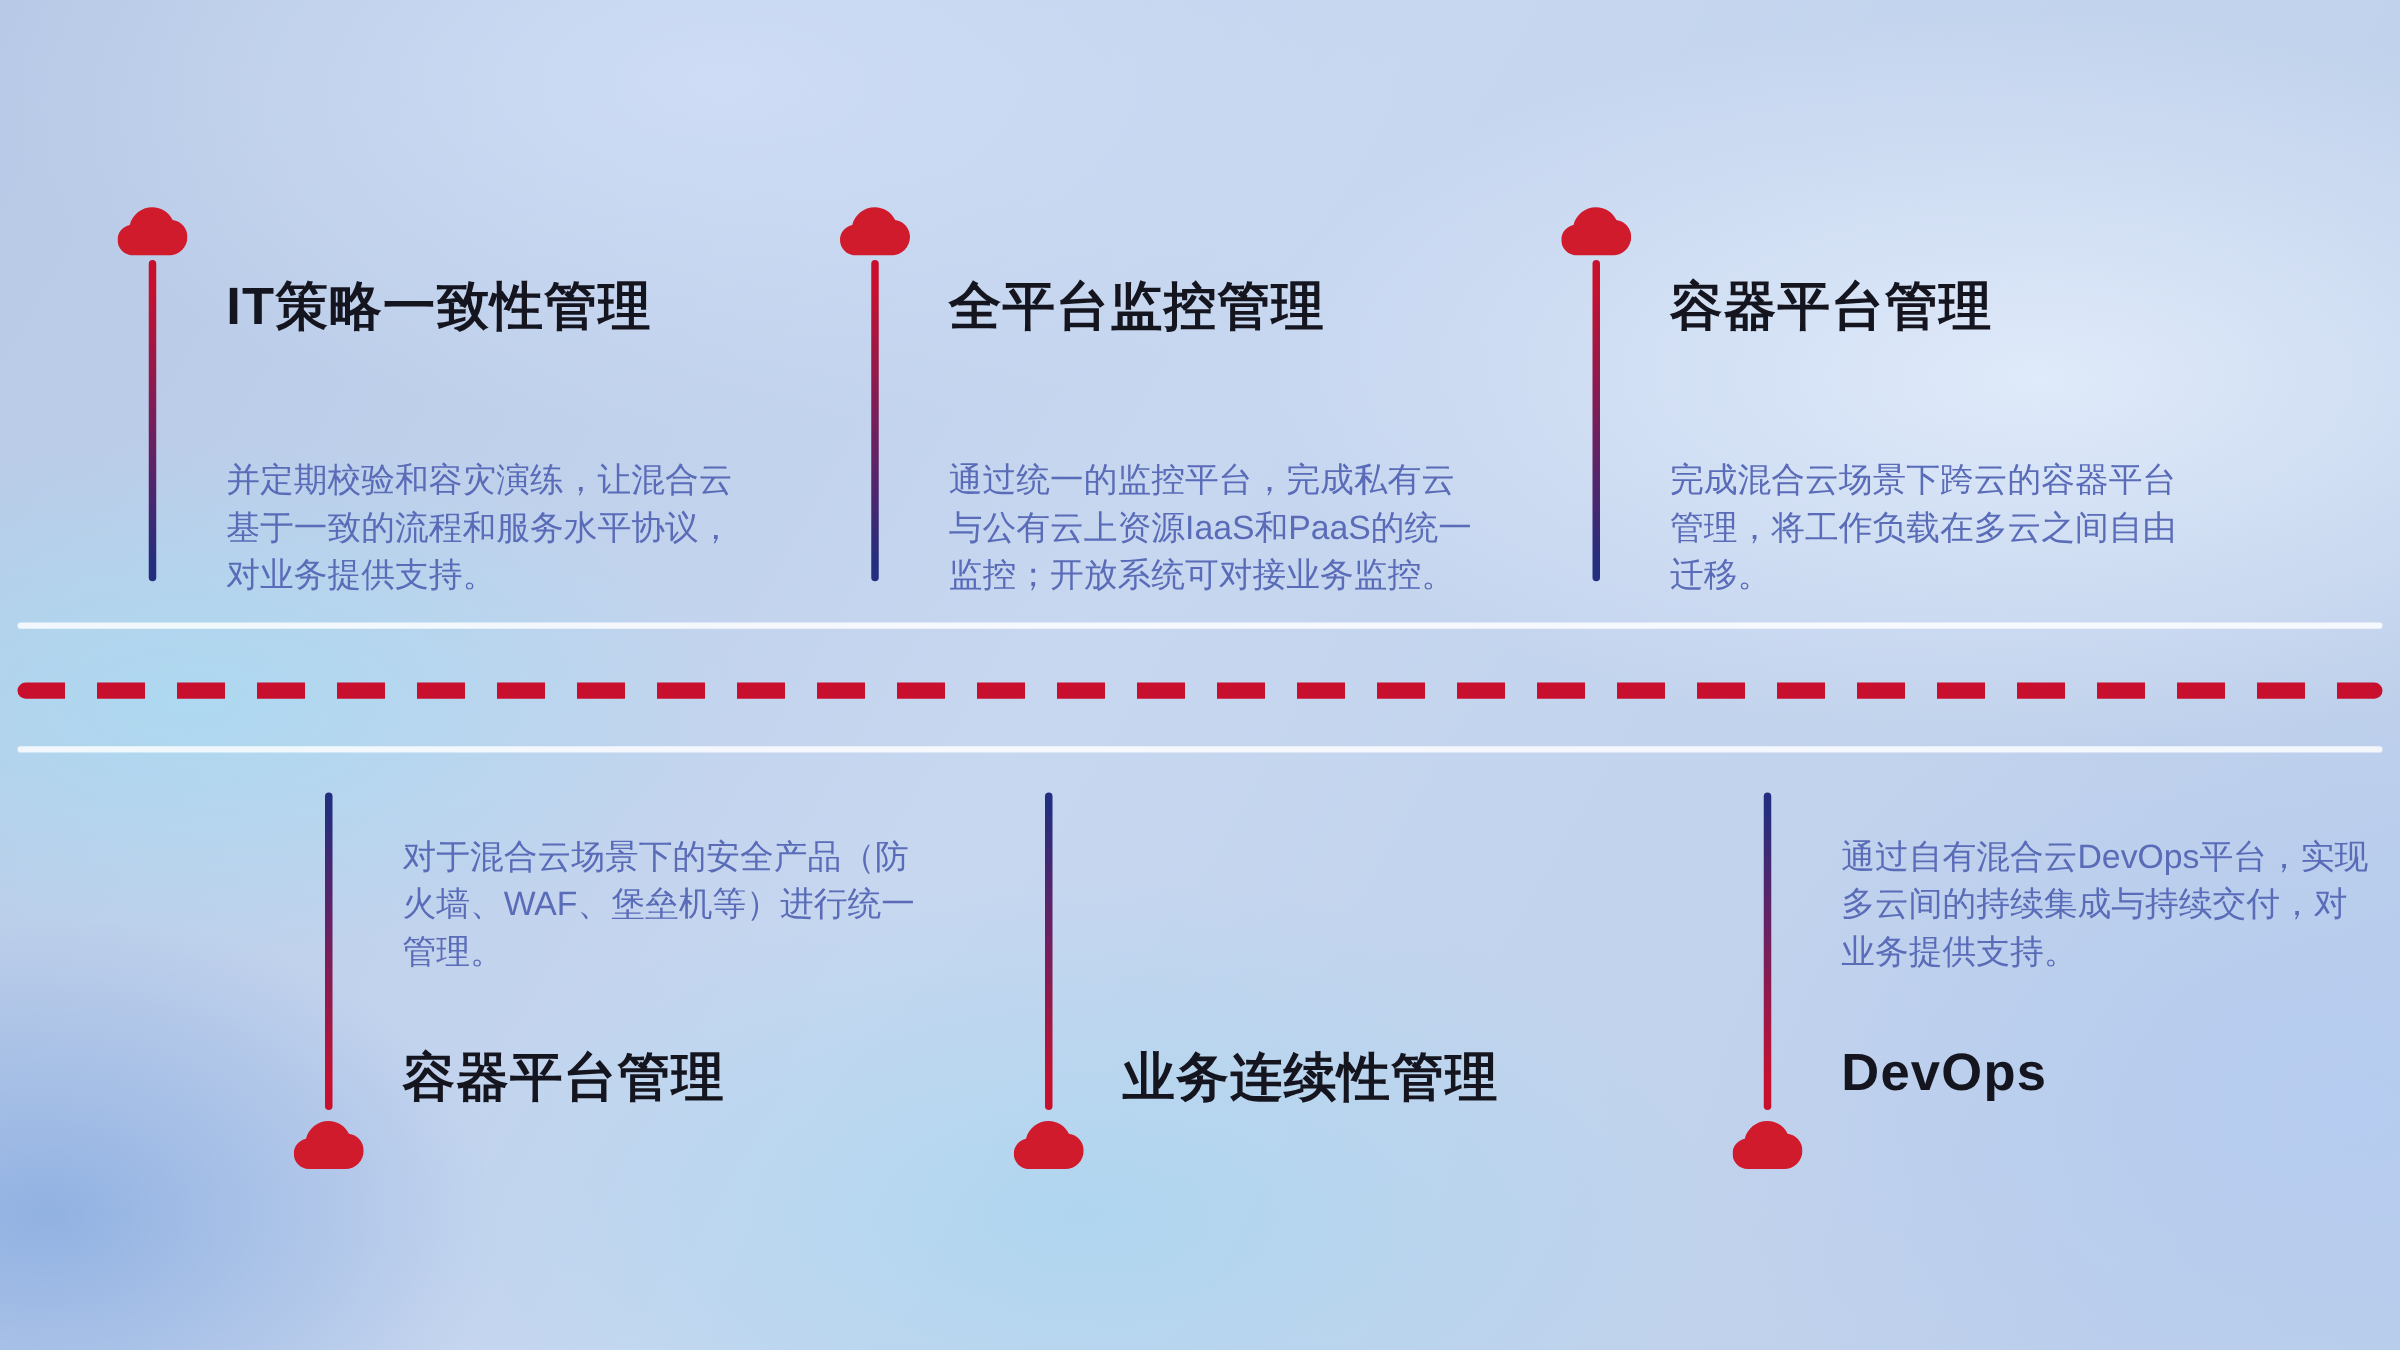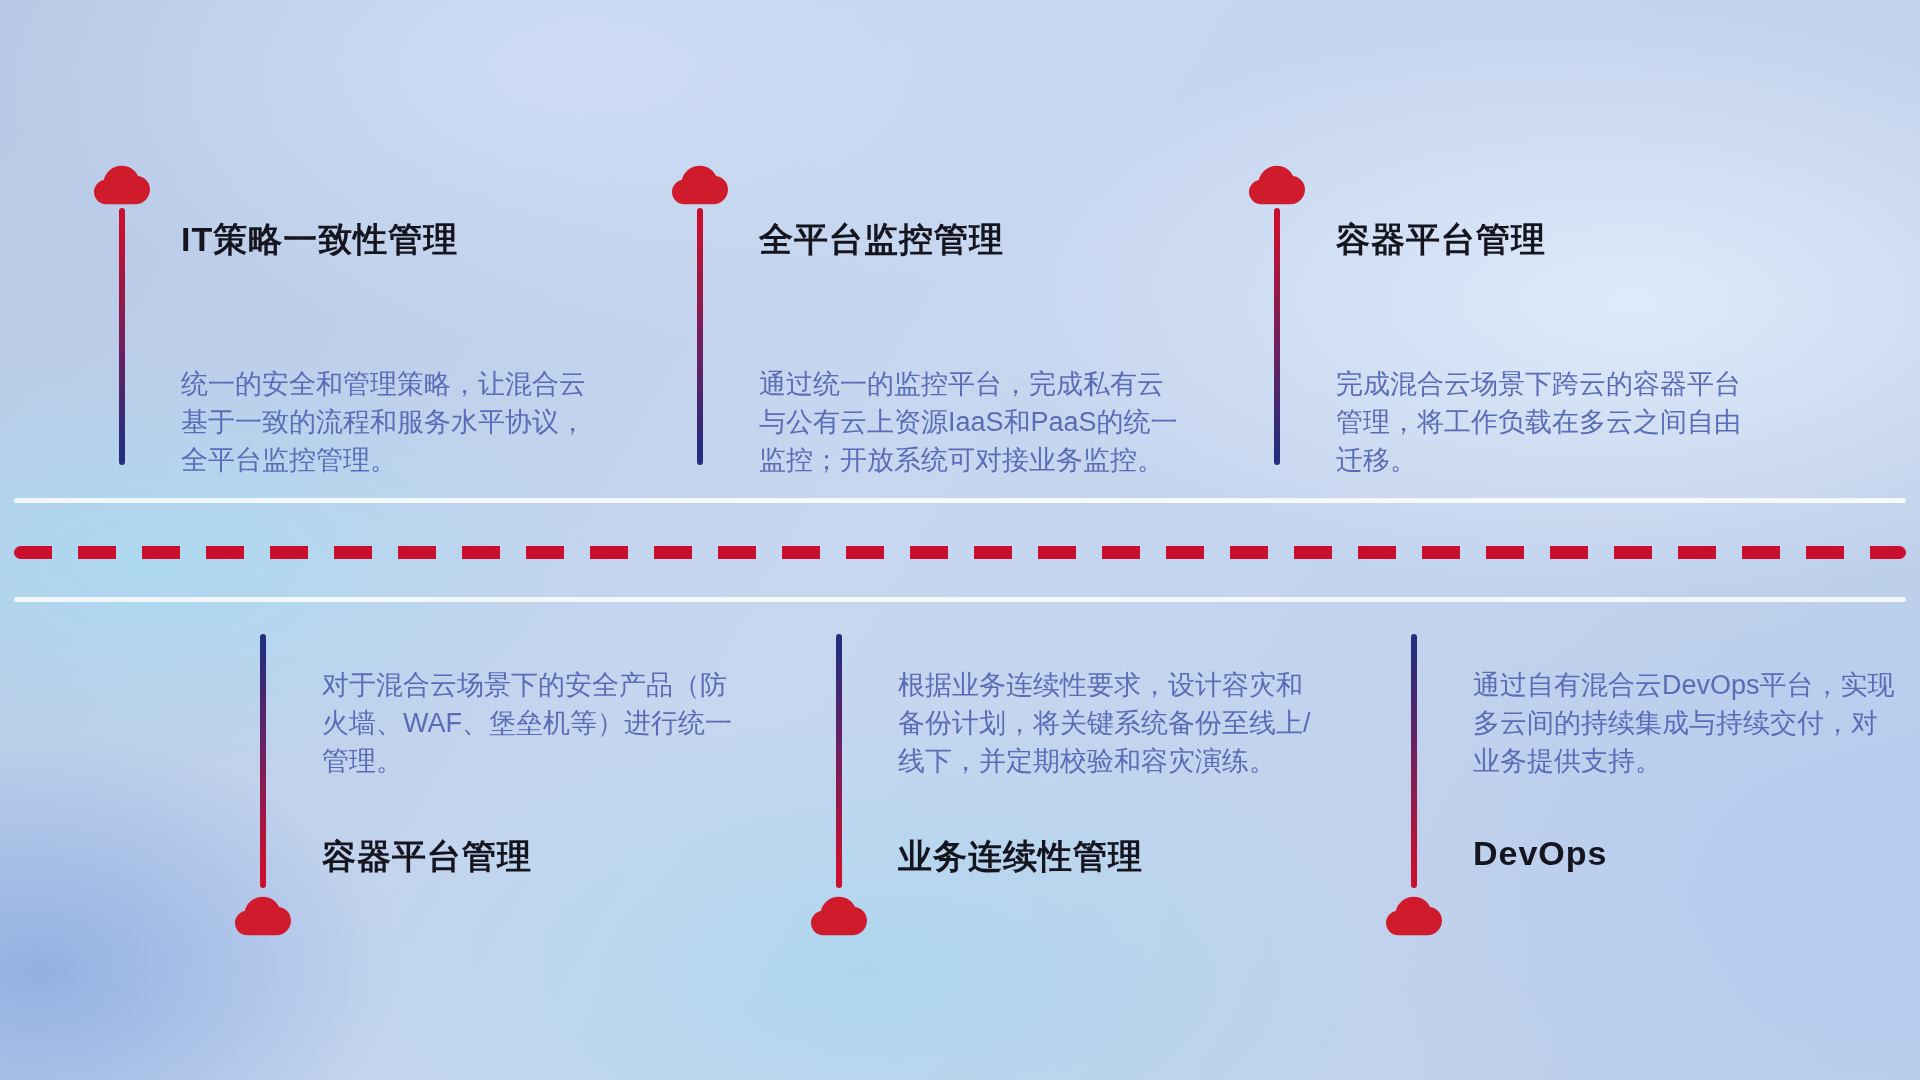--- a/index.html
+++ b/index.html
@@ -44,21 +44,21 @@
   .item-top .title{position:absolute;left:87px;top:52px;}
   .item-top .desc{position:absolute;left:87px;top:200px;}
 
   .item-bottom .vline{left:25px;top:4px;height:254px;
     background:linear-gradient(180deg,#232e7e 5%,#6d2060 45%,#c8102e 92%);}
   .item-bottom .cloud{left:0;top:266px;}
   .item-bottom .desc{position:absolute;left:87px;top:11px;margin-top:25px;}
   .item-bottom .title{position:absolute;left:87px;top:204px;}
 
   .title{
-    margin:0;font-size:34px;font-weight:700;color:#15151f;
+    margin:0;font-size:42px;font-weight:700;color:#15151f;
     letter-spacing:1px;white-space:nowrap;
   }
   .desc{
     margin:0;font-size:27px;line-height:38px;color:#5a6cb8;
     width:424px;
   }
 
   
   #item-t1{left:94px;  top:165px;}
   #item-t2{left:672px; top:165px;}
@@ -75,21 +75,21 @@
   <div class="hline solid top"></div>
   <div class="hline dashed"></div>
   <div class="hline solid bottom"></div>
 
   <div class="item item-top" id="item-t1">
     <svg class="cloud" viewBox="0 0 64 44" aria-hidden="true">
       <path d="M14 44 C6.3 44 0 37.7 0 30 C0 23.2 4.8 17.6 11.2 16.3 C13.4 6.9 21.8 0 31.8 0 C40 0 47 4.7 50.4 11.6 C58 12.5 64 19 64 27 C64 36.4 56.4 44 47 44 Z" fill="#cf1b2c"></path>
     </svg>
     <div class="vline"></div>
     <h2 class="title">IT策略一致性管理</h2>
-    <p class="desc">统一的安全和管理策略，让混合云基于一致的流程和服务水平协议，全平台监控管理。</p>
+    <p class="desc">并定期校验和容灾演练，让混合云基于一致的流程和服务水平协议，对业务提供支持。</p>
   </div>
 
   <div class="item item-top" id="item-t3">
     <svg class="cloud" viewBox="0 0 64 44" aria-hidden="true">
       <path d="M14 44 C6.3 44 0 37.7 0 30 C0 23.2 4.8 17.6 11.2 16.3 C13.4 6.9 21.8 0 31.8 0 C40 0 47 4.7 50.4 11.6 C58 12.5 64 19 64 27 C64 36.4 56.4 44 47 44 Z" fill="#cf1b2c"></path>
     </svg>
     <div class="vline"></div>
     <h2 class="title">容器平台管理</h2>
     <p class="desc">完成混合云场景下跨云的容器平台管理，将工作负载在多云之间自由迁移。</p>
   </div>
@@ -110,21 +110,20 @@
     </svg>
     <p class="desc">对于混合云场景下的安全产品（防火墙、WAF、堡垒机等）进行统一管理。</p>
     <h2 class="title">容器平台管理</h2>
   </div>
 
   <div class="item item-bottom" id="item-b2">
     <div class="vline"></div>
     <svg class="cloud" viewBox="0 0 64 44" aria-hidden="true">
       <path d="M14 44 C6.3 44 0 37.7 0 30 C0 23.2 4.8 17.6 11.2 16.3 C13.4 6.9 21.8 0 31.8 0 C40 0 47 4.7 50.4 11.6 C58 12.5 64 19 64 27 C64 36.4 56.4 44 47 44 Z" fill="#cf1b2c"></path>
     </svg>
-    <p class="desc">根据业务连续性要求，设计容灾和备份计划，将关键系统备份至线上/线下，并定期校验和容灾演练。</p>
     <h2 class="title">业务连续性管理</h2>
   </div>
 
   <div class="item item-bottom" id="item-b3">
     <div class="vline"></div>
     <svg class="cloud" viewBox="0 0 64 44" aria-hidden="true">
       <path d="M14 44 C6.3 44 0 37.7 0 30 C0 23.2 4.8 17.6 11.2 16.3 C13.4 6.9 21.8 0 31.8 0 C40 0 47 4.7 50.4 11.6 C58 12.5 64 19 64 27 C64 36.4 56.4 44 47 44 Z" fill="#cf1b2c"></path>
     </svg>
     <p class="desc">通过自有混合云DevOps平台，实现多云间的持续集成与持续交付，对业务提供支持。</p>
     <h2 class="title">DevOps</h2>

